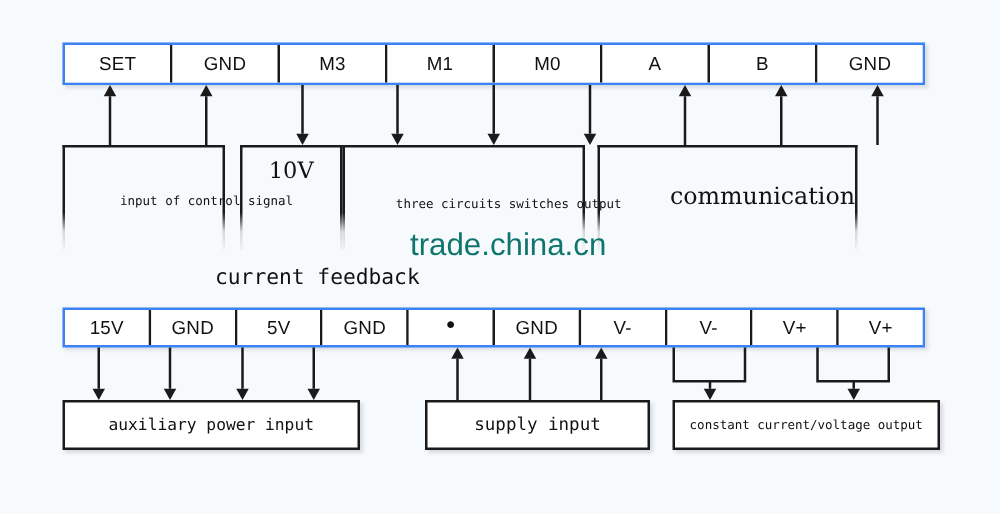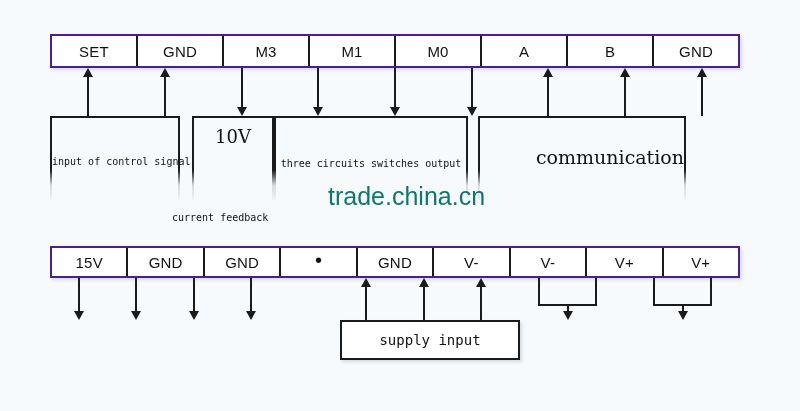--- a/index.html
+++ b/index.html
@@ -10,21 +10,21 @@
     overflow:hidden;
     position:relative;
   }
   #stage{position:absolute;left:0;top:0;width:800px;height:411px;}
 
   
   .strip{
     position:absolute;
     display:flex;
     background:#e5e5e5;
-    border:2px solid #4c1d95;
+    border:2px solid #3b82f6;
     box-sizing:border-box;
     box-shadow:2px 2px 3px rgba(140,150,165,0.30);
   }
   .cell{
     flex:1 1 0;
     border-right:2px solid #1a1a1a;
     box-sizing:border-box;
     display:flex;align-items:center;justify-content:center;
     font-family:"Liberation Sans", sans-serif;
     font-size:15px;
@@ -127,44 +127,45 @@
       <div class="arrow-down" style="left: 467px; top: 107px;"></div>
       <div class="vline" style="left: 547px; top: 77px; height: 39px;"></div>
       <div class="arrow-up" style="left: 543px; top: 68px;"></div>
       <div class="vline" style="left: 624px; top: 77px; height: 39px;"></div>
       <div class="arrow-up" style="left: 620px; top: 68px;"></div>
       <div class="vline" style="left: 701px; top: 77px; height: 39px;"></div>
       <div class="arrow-up" style="left: 697px; top: 68px;"></div>
     </div>
 
   <div class="gbox" style="left:50px;top:116px;width:130px;height:84px;">
-    <div class="glabel" style="top:38px;font-size:10px;">input of control signal</div>
+    <div class="glabel" style="top:38px;font-size:10px;padding-left:44px;">input of control signal</div>
   </div>
 
   <div class="gbox" style="left:192px;top:116px;width:82px;height:84px;">
     <div class="glabel" style="top:8px;font-family:'DejaVu Serif',serif;font-size:18px;">10V</div>
   </div>
 
   <div class="gbox" style="left:274px;top:116px;width:194px;height:84px;">
-    <div class="glabel" style="top:40px;font-size:10px;">three circuits switches output</div>
+    <div class="glabel" style="top:40px;font-size:10px;margin-left:36px;">three circuits switches output</div>
   </div>
 
   <div class="gbox" style="left:478px;top:116px;width:208px;height:84px;">
     <div class="glabel" style="top:28px;font-family:'DejaVu Serif',serif;font-size:19px;text-align:right;">communication</div>
   </div>
 
   <div class="fade" style="left:40px;top:170px;width:660px;height:34px;"></div>
 
-  <div class="caption" style="left:172px;top:212px;font-size:10px;">current feedback</div>
+  <div class="caption" style="left:172px;top:212px;font-size:17px;">current feedback</div>
 
   <div class="watermark" style="left:312px;top:182px;font-size:25px;">trade.china.cn</div>
 
   <div class="strip" id="bottom-strip" style="left:50px;top:246px;width:690px;height:32px;">
       <div class="cell">15V</div>
       <div class="cell">GND</div>
+      <div class="cell">5V</div>
       <div class="cell">GND</div>
       <div class="cell dot">•</div>
       <div class="cell">GND</div>
       <div class="cell">V-</div>
       <div class="cell">V-</div>
       <div class="cell">V+</div>
       <div class="cell">V+</div>
     </div>
 
   <div id="bottom-connectors">
@@ -187,19 +188,25 @@
       <div class="hline" style="left: 538px; top: 304px; width: 59px;"></div>
       <div class="vline" style="left: 567px; top: 304px; height: 7px;"></div>
       <div class="arrow-down" style="left: 563px; top: 311px;"></div>
       <div class="vline" style="left: 653px; top: 278px; height: 26px;"></div>
       <div class="vline" style="left: 710px; top: 278px; height: 26px;"></div>
       <div class="hline" style="left: 653px; top: 304px; width: 59px;"></div>
       <div class="vline" style="left: 682px; top: 304px; height: 7px;"></div>
       <div class="arrow-down" style="left: 678px; top: 311px;"></div>
     </div>
 
+  <div class="cbox" style="left:50px;top:320px;width:238px;height:40px;font-size:13px;">
+    <span>auxiliary power input</span>
+  </div>
 
   <div class="cbox" style="left:340px;top:320px;width:180px;height:40px;font-size:14px;justify-content:center;">
     <span>supply input</span>
   </div>
 
+  <div class="cbox" style="left:538px;top:320px;width:214px;height:40px;font-size:10px;">
+    <span>constant current/voltage output</span>
+  </div>
 
 </div>
 
 </body></html>

